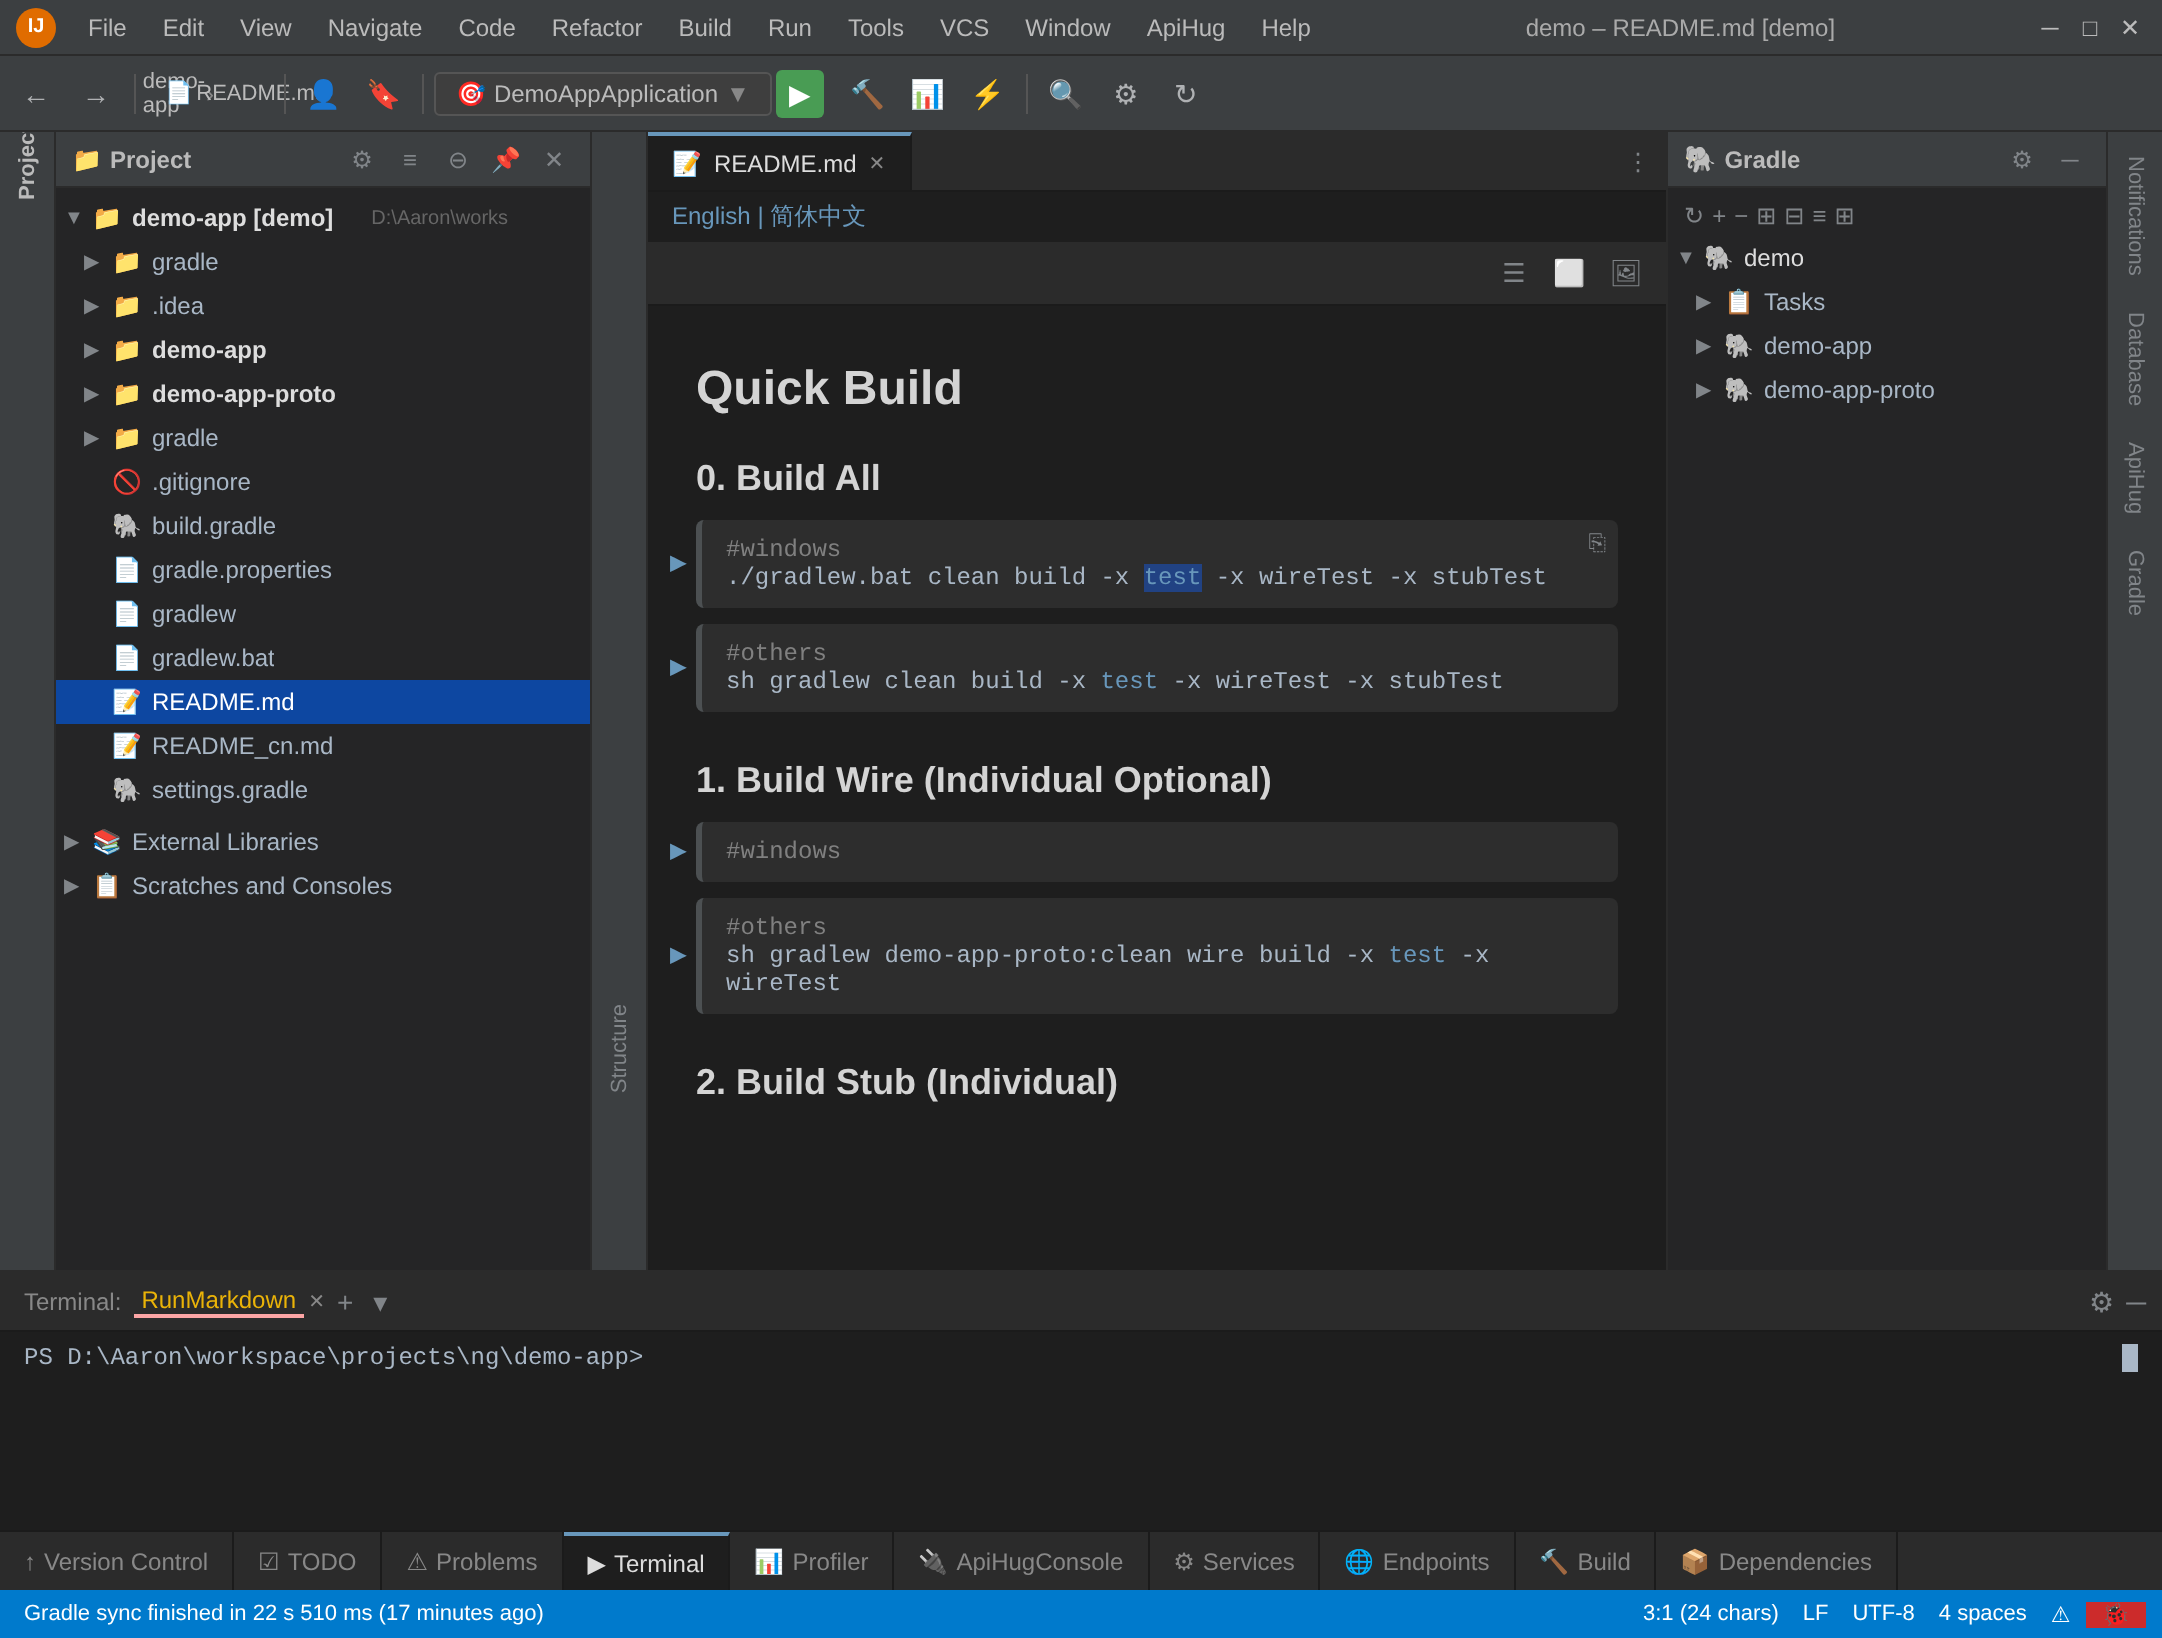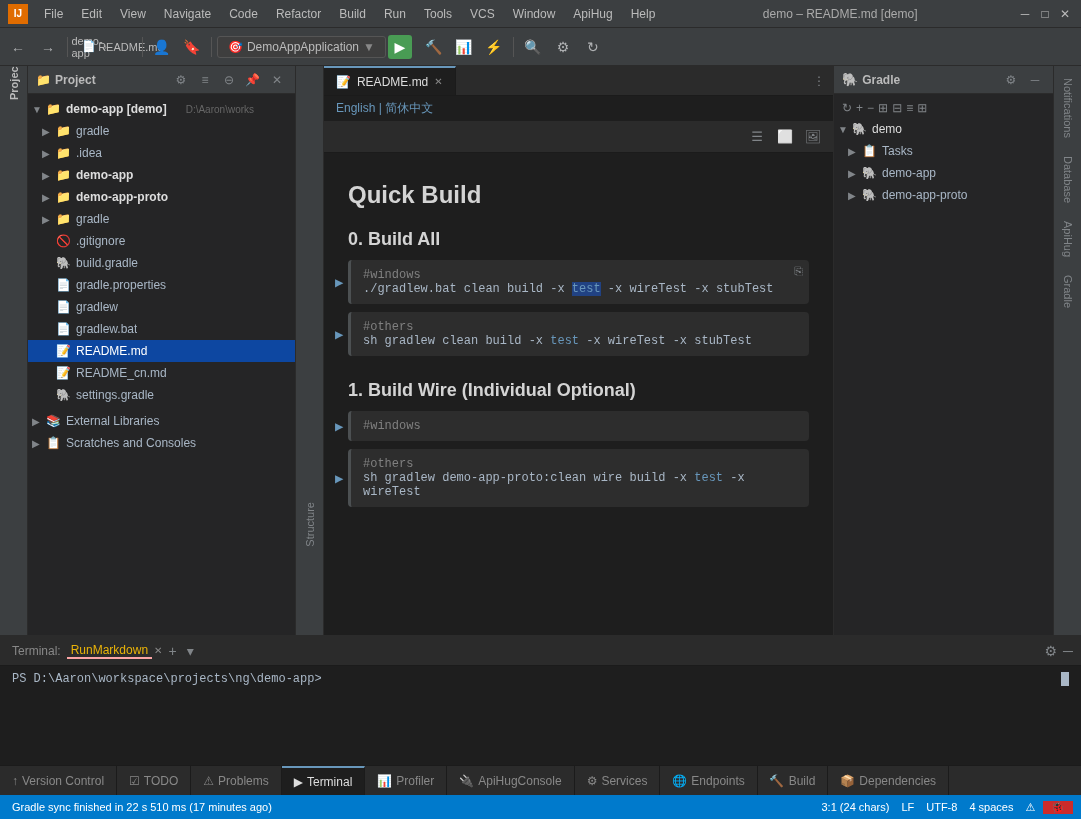--- a/index.html
+++ b/index.html
@@ -1,20 +1,20 @@
 <!DOCTYPE html>
 <html><head>
   <meta charset="utf-8">
   <style>
     * { box-sizing: border-box; margin: 0; padding: 0; }
     body { font-family: 'Segoe UI', Arial, sans-serif; font-size: 12px; background: #3c3f41; color: #a9b7c6; height: 819px; width: 1081px; overflow: hidden; display: flex; flex-direction: column; }
 
     
     .title-bar { background: #3c3f41; height: 28px; display: flex; align-items: center; padding: 0 8px; color: #bbb; font-size: 12px; border-bottom: 1px solid #2b2b2b; flex-shrink: 0; }
-    .title-bar-logo { width: 20px; height: 20px; margin-right: 8px; background: #e06c00; border-radius: 0; display: flex; align-items: center; justify-content: center; color: white; font-size: 10px; font-weight: bold; flex-shrink: 0; }
+    .title-bar-logo { width: 20px; height: 20px; margin-right: 8px; background: #e06c00; border-radius: 10px; display: flex; align-items: center; justify-content: center; color: white; font-size: 10px; font-weight: bold; flex-shrink: 0; }
     .title-bar-menus { display: flex; gap: 2px; }
     .title-bar-menu-item { padding: 2px 8px; border-radius: 3px; cursor: pointer; font-size: 12px; color: #bbb; }
     .title-bar-title { flex: 1; text-align: center; font-size: 12px; color: #aaa; }
     .title-bar-controls { display: flex; gap: 4px; margin-left: auto; }
     .title-bar-btn { width: 16px; height: 16px; display: flex; align-items: center; justify-content: center; cursor: pointer; font-size: 12px; color: #bbb; }
 
     
     .toolbar { background: #3c3f41; height: 38px; display: flex; align-items: center; padding: 0 4px; border-bottom: 1px solid #2b2b2b; flex-shrink: 0; gap: 2px; }
     .toolbar-btn { width: 28px; height: 28px; display: flex; align-items: center; justify-content: center; cursor: pointer; border-radius: 3px; color: #afb1b3; font-size: 14px; }
     .toolbar-separator { width: 1px; height: 20px; background: #555; margin: 0 3px; }
@@ -335,20 +335,21 @@
       </div>
 
       <div class="code-wrapper" style="margin-top:4px;">
         <div class="code-block">
           <span class="expand-btn">▶</span>
           <div class="code-comment">#others</div>
           <div>sh gradlew demo-app-proto:clean wire build -x <span style="color:#6897bb;">test</span> -x wireTest</div>
         </div>
       </div>
 
+      <div class="md-h2" style="margin-top:24px;">2. Build Stub (Individual)</div>
     </div>
   </div>
 
   <div class="gradle-panel">
     <div class="panel-header">
       <span style="color:#6db33f;font-size:13px;">🐘</span>
       <span class="panel-header-title">Gradle</span>
       <div class="panel-header-btn">⚙</div>
       <div class="panel-header-btn">─</div>
     </div>

